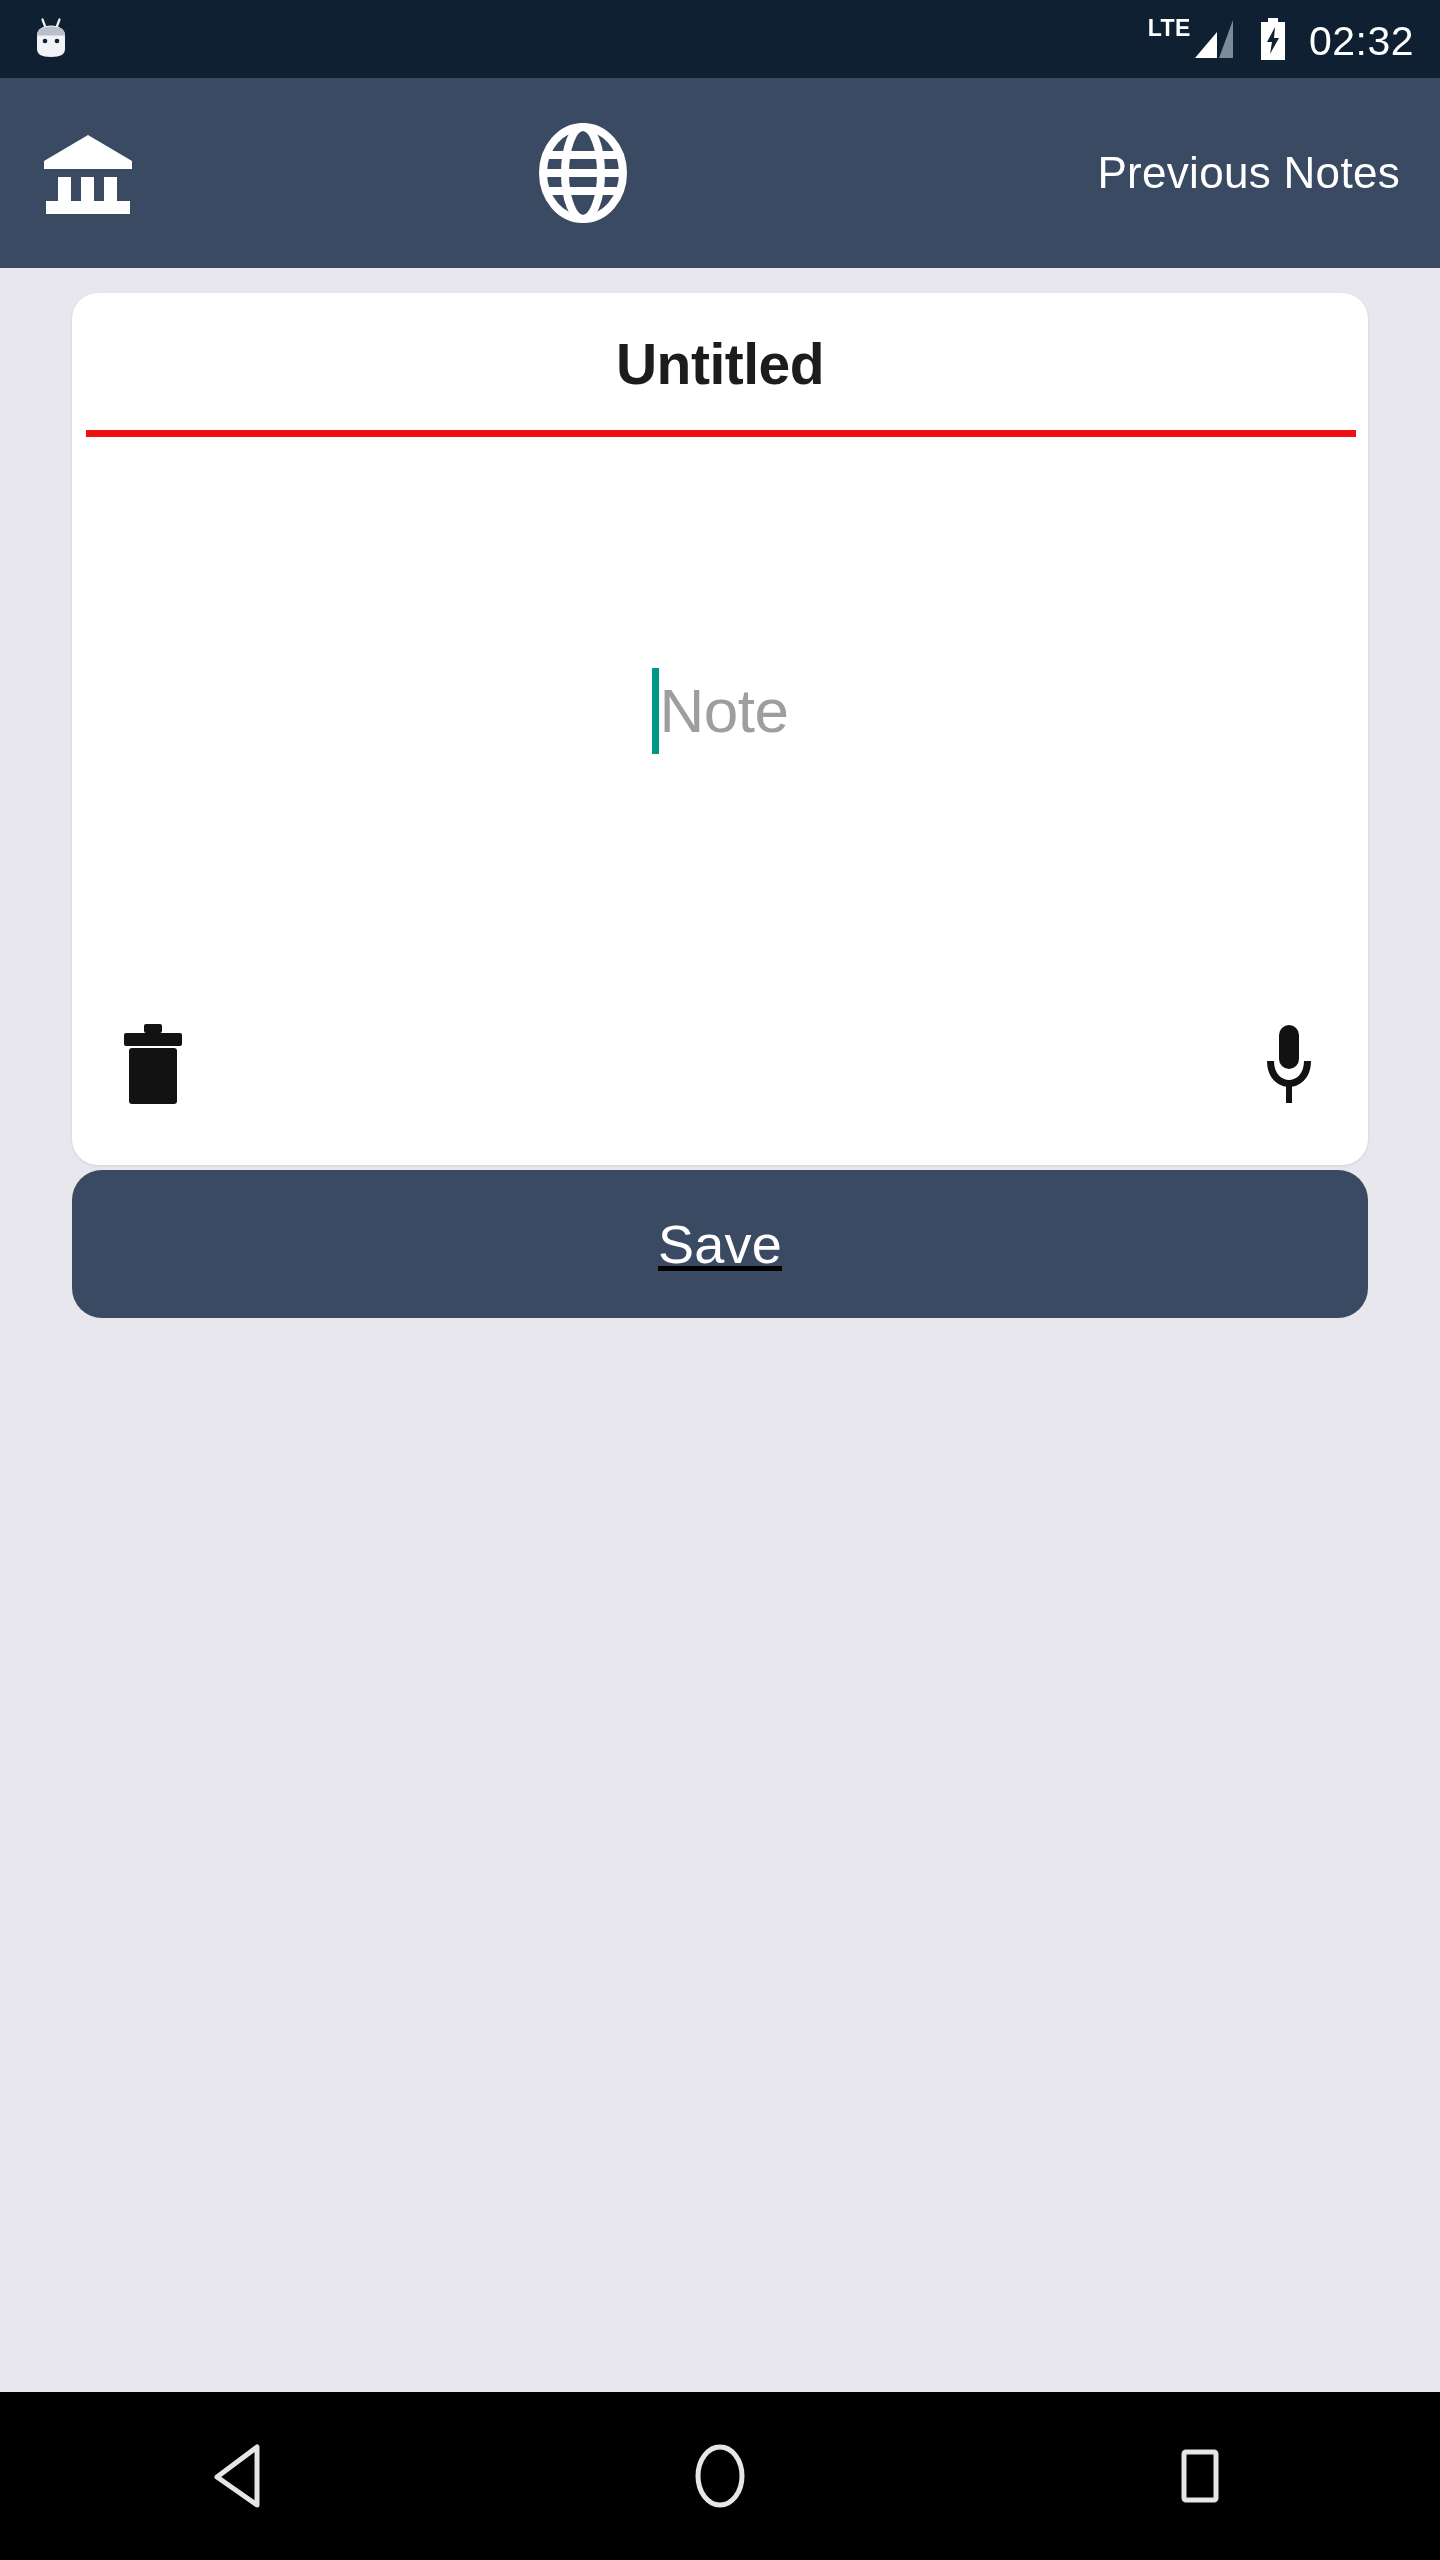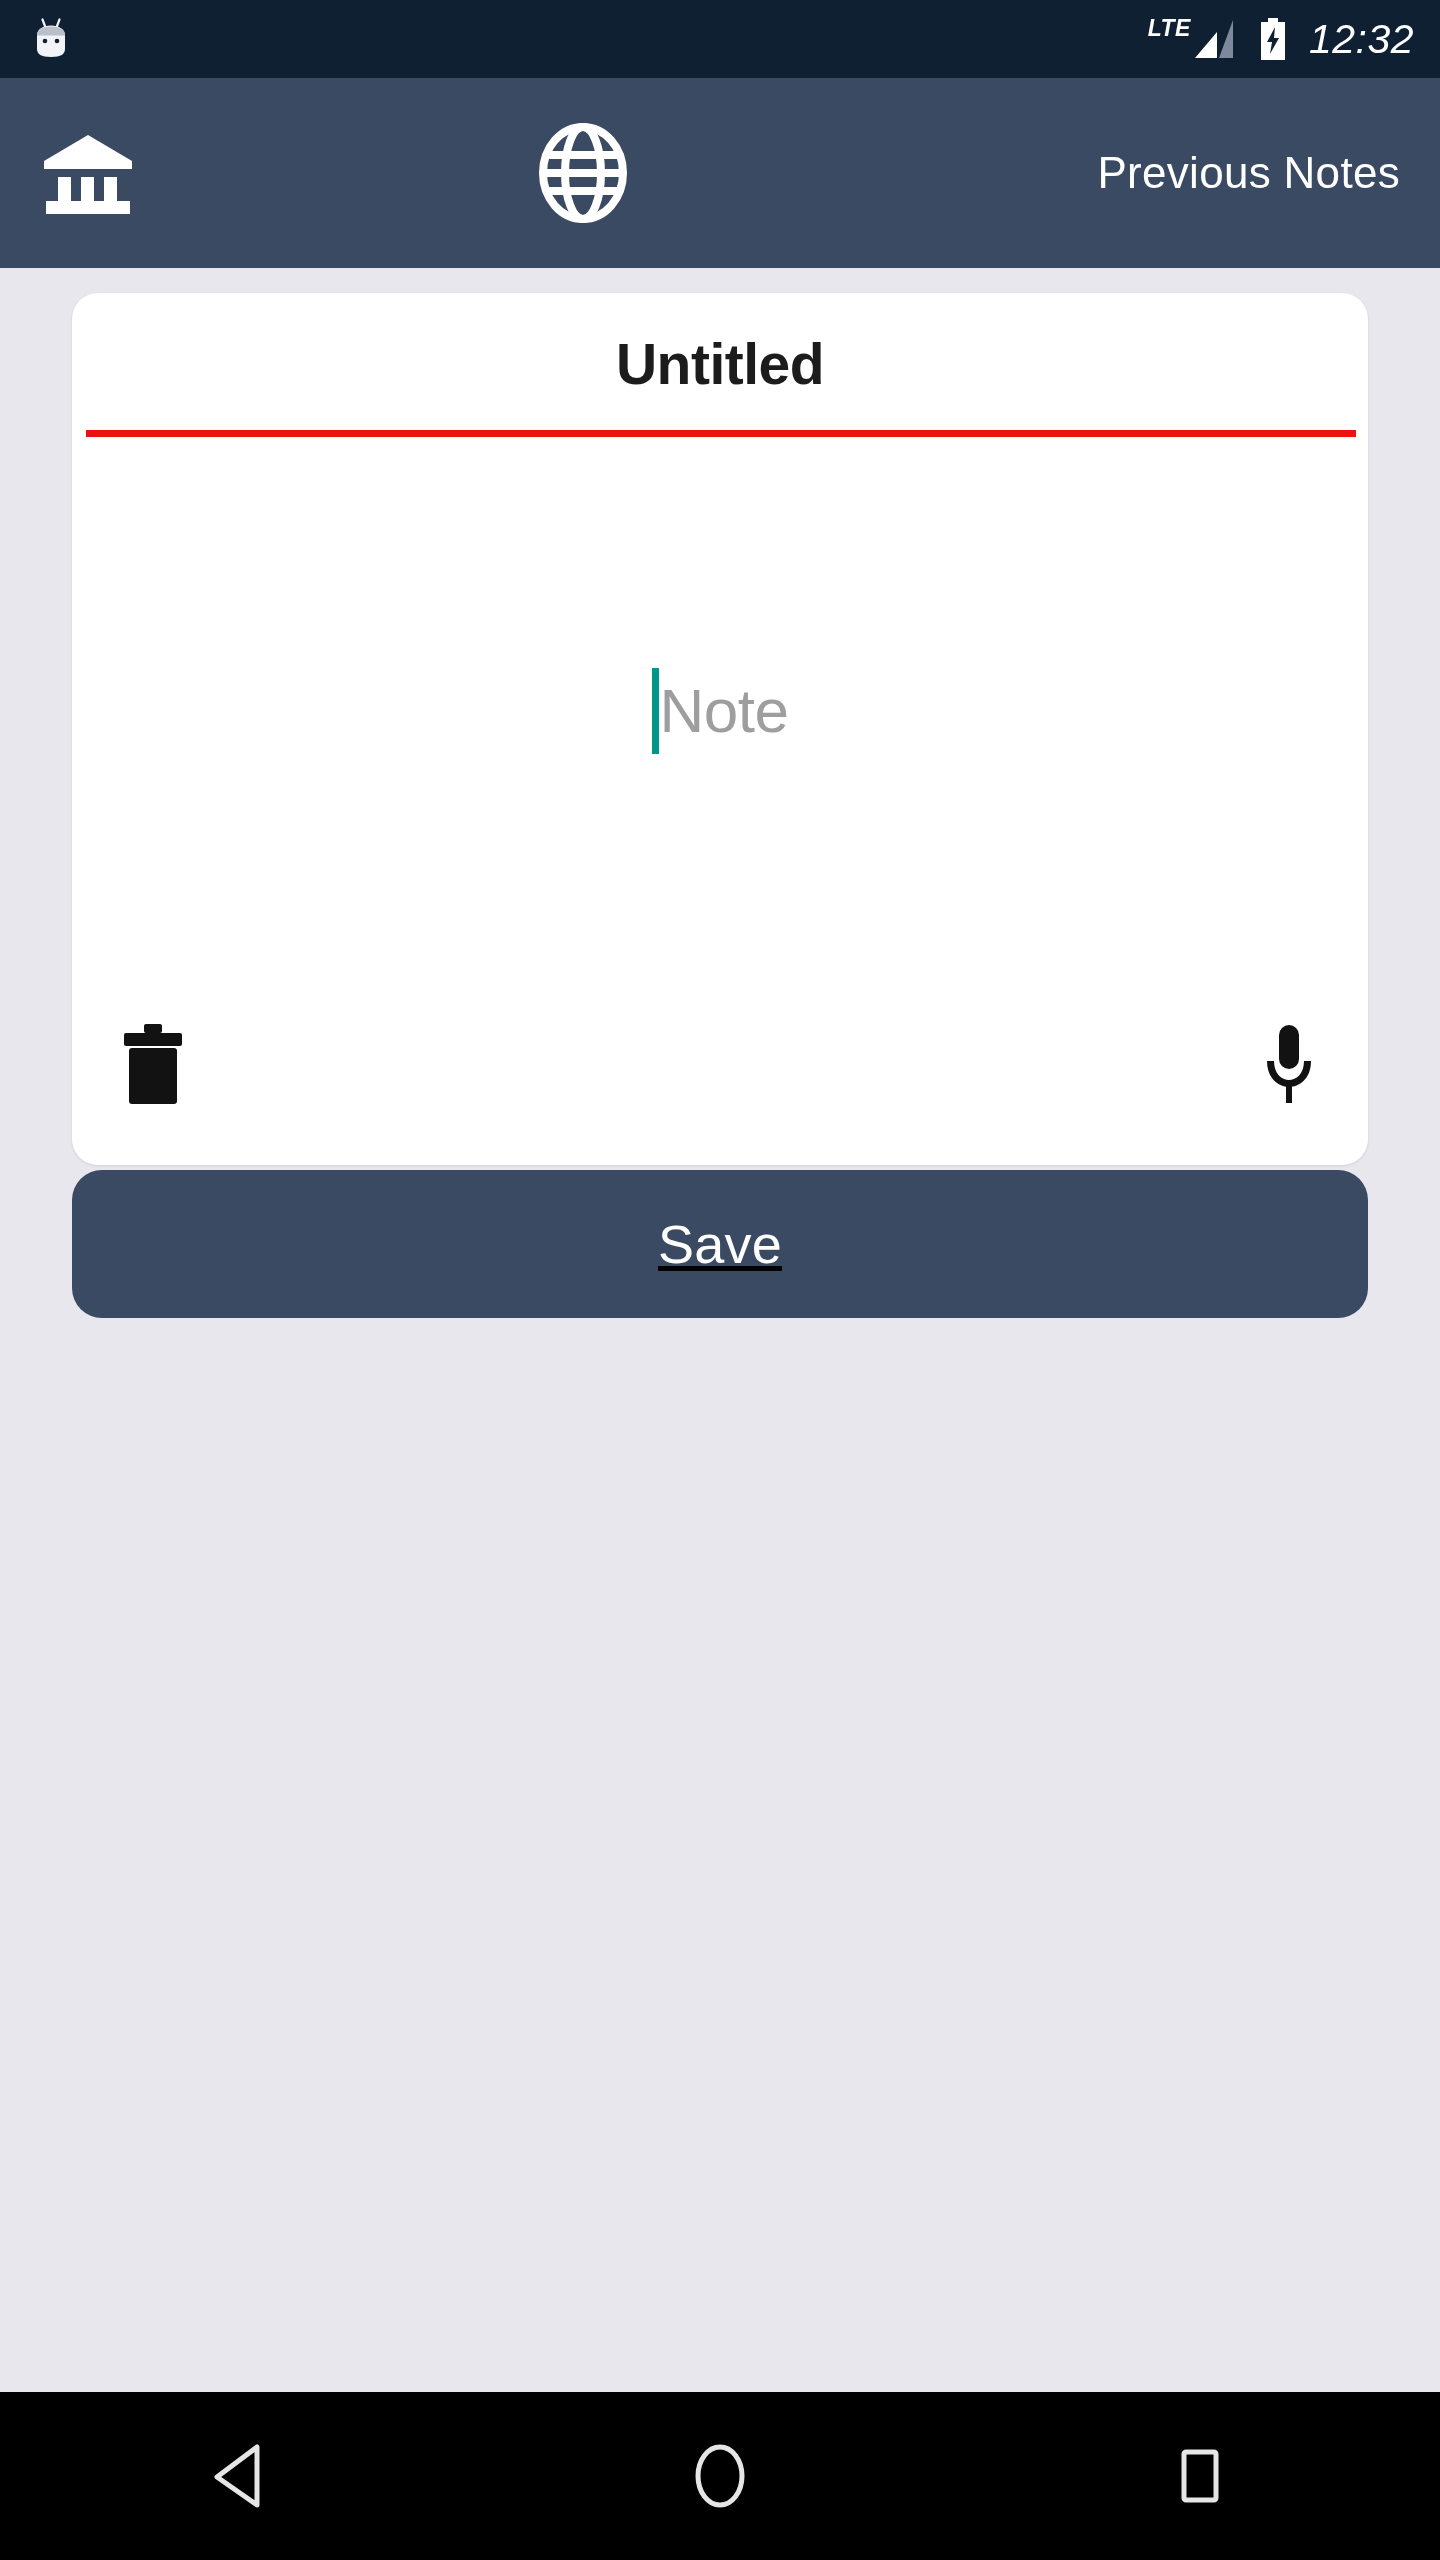--- a/index.html
+++ b/index.html
@@ -27,23 +27,22 @@
     background: #0f2033;
     display: flex;
     align-items: center;
     padding: 0 26px 0 28px;
     flex: 0 0 auto;
   }
   .status-left { display: flex; align-items: center; }
   .status-right {
     margin-left: auto;
     display: flex;
-    align-items: center;
+    align-items: flex-end;
     gap: 20px;
-    font-style: italic;
   }
   .android-logo { width: 46px; height: 46px; display: block; }
   .signal-wrap { display: flex; align-items: flex-end; gap: 2px; }
   .lte-label {
     color: #ffffff;
     font-size: 23px;
     font-weight: bold;
     letter-spacing: 0.5px;
     line-height: 1;
     margin-bottom: 22px;
@@ -243,21 +242,21 @@
             <path d="M28 16 L28 42 L6 42 Z" fill="#ffffff"></path>
           </svg>
         </span>
       </div>
       <span>
         <svg class="battery-icon" viewBox="0 0 32 46" xmlns="http://www.w3.org/2000/svg">
           <path d="M11 2 L21 2 L21 6 L28 6 L28 44 L4 44 L4 6 L11 6 Z" fill="#ffffff"></path>
           <path d="M18 11 L10 26 L15 26 L13 38 L22 22 L17 22 Z" fill="#0f2033"></path>
         </svg>
       </span>
-      <span class="clock">12:32</span>
+      <span class="clock">02:32</span>
     </div>
   </div>
 
   <div class="app-bar">
     <span>
       <svg class="bank-icon" viewBox="0 0 96 96" xmlns="http://www.w3.org/2000/svg">
         <g fill="#ffffff">
           <path d="M48 10 L92 36 L92 44 L4 44 L4 36 Z"></path>
           <rect x="18" y="52" width="13" height="34"></rect>
           <rect x="41" y="52" width="13" height="34"></rect>

